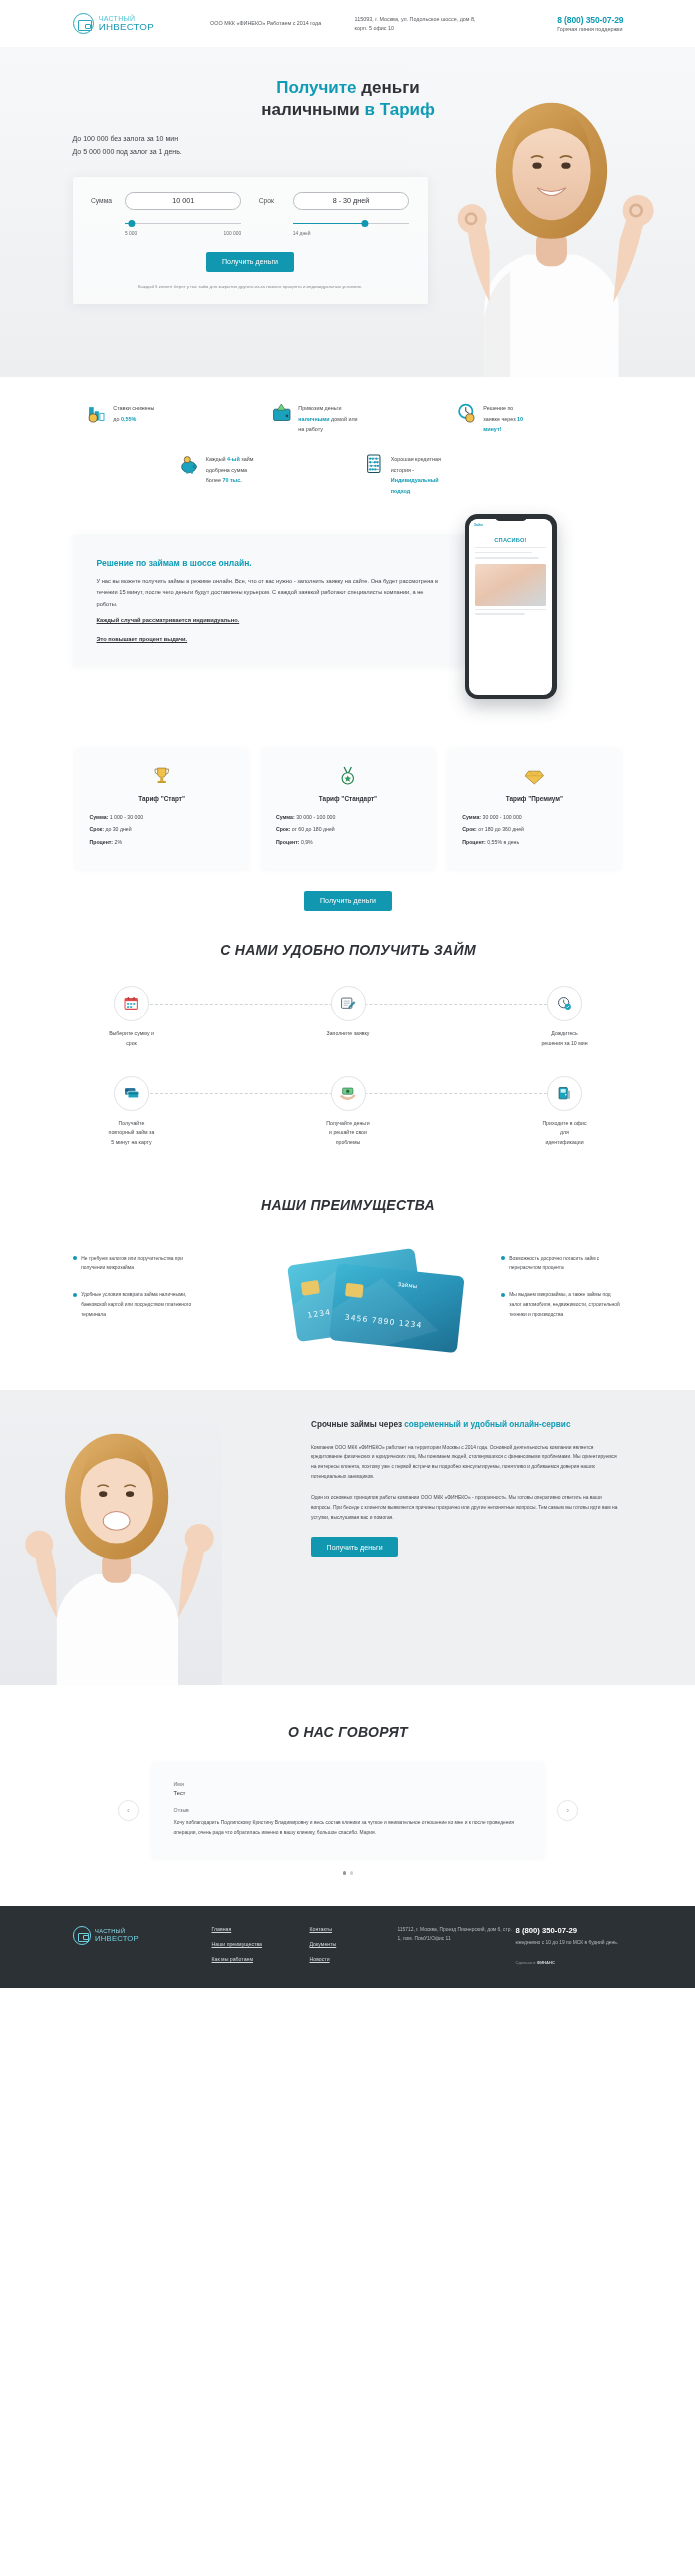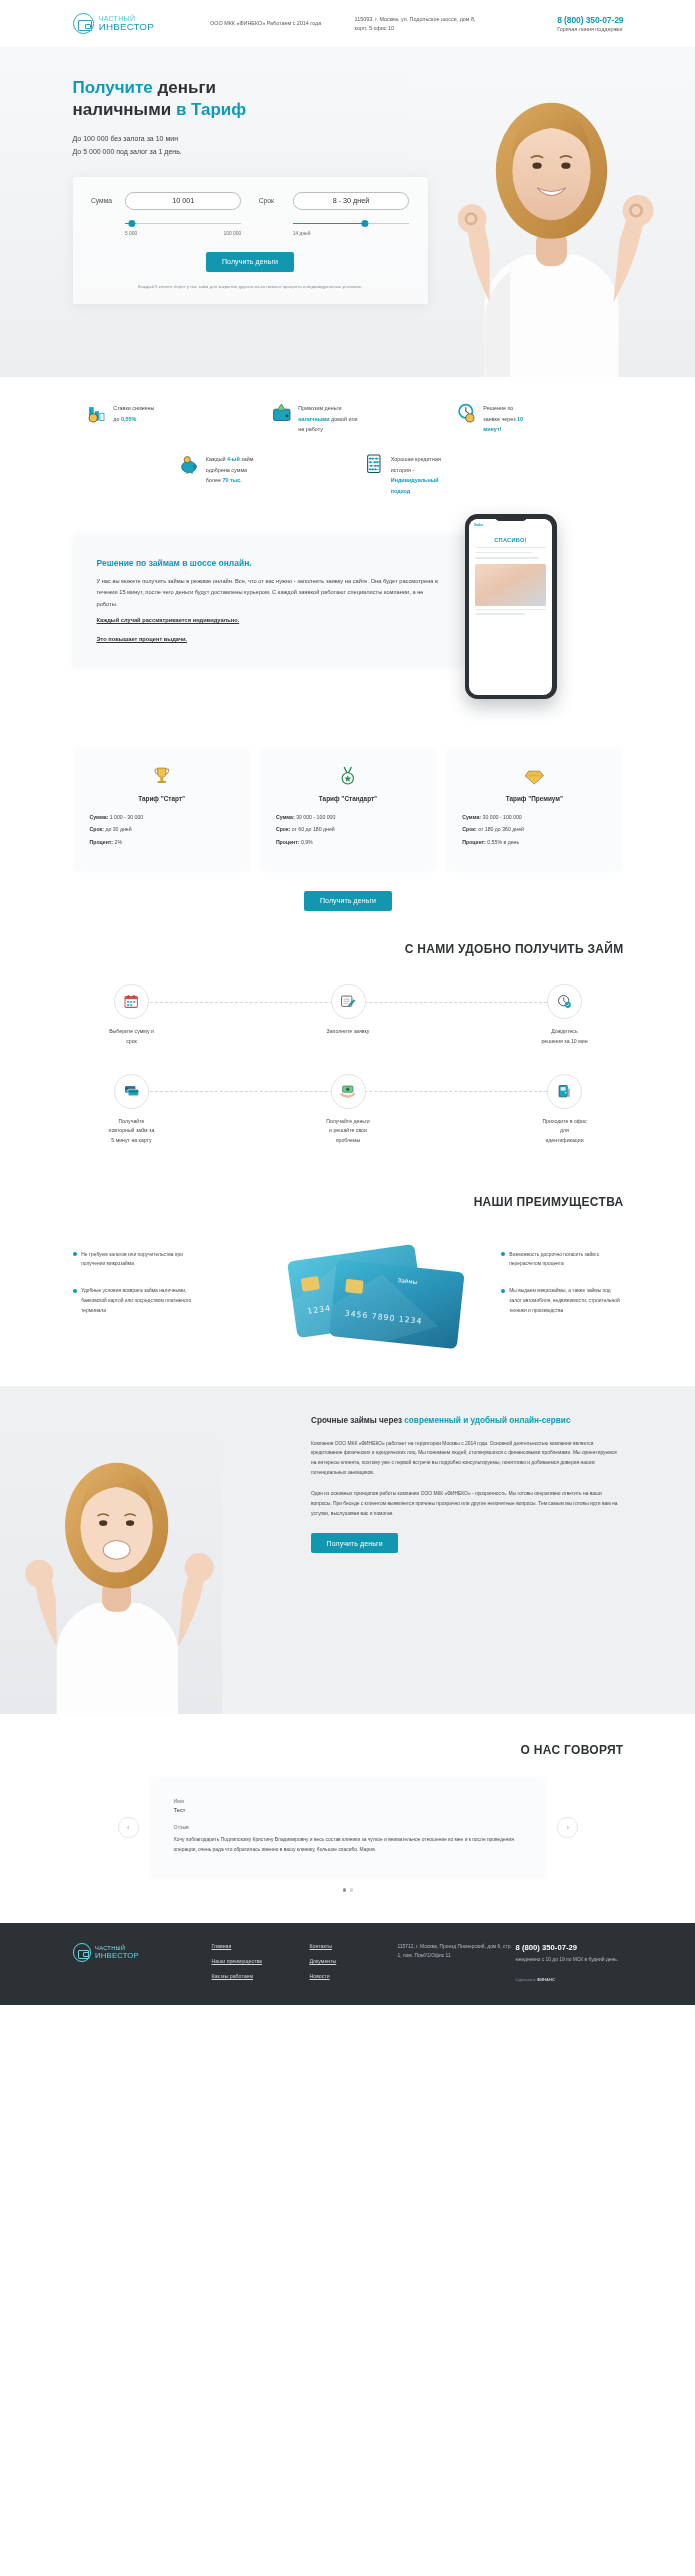--- a/index.html
+++ b/index.html
@@ -40,21 +40,21 @@
   .top-phone .num { font-size: 8.5px; font-weight: 700; color: #0f9bb5; letter-spacing: -0.1px; }
   .top-phone .sub { font-size: 5.4px; color: #55585c; margin-top: 1.5px; }
 
   
   .hero {
     position: relative; height: 330px;
     background: linear-gradient(180deg,#f7f8f9 0%, #eceef0 100%);
     overflow: hidden;
   }
   .hero .container { padding-top: 30px; }
-  .hero-h1 { font-size: 17px; font-weight: 700; line-height: 1.32; color: #2f3237; }
+  .hero-h1 { font-size: 17px; font-weight: 700; line-height: 1.32; color: #2f3237; text-align: center; }
   .hero-h1 .t { color: #0f9bb5; }
   .hero-sub { margin-top: 11.3px; font-size: 7px; line-height: 1.85; color: #3c3f43; }
 
   .calc {
     margin-top: 17.5px; width: 355px; background: rgba(255,255,255,.62);
     border-radius: 2.6px; padding: 15.5px 18.5px 13.4px;
     box-shadow: 0 1px 11.3px rgba(110,120,130,.10);
   }
   .calc-row { display: flex; gap: 17.5px; }
   .calc-field { flex: 1; }
@@ -132,21 +132,21 @@
   }
   .t-ico { height: 24px; display: flex; align-items: center; justify-content: center; }
   .t-name { margin-top: 7.2px; text-align: center; font-size: 6.4px; font-weight: 700; color: #2f3237; }
   .t-list { margin-top: 11.3px; }
   .t-li { font-size: 5.2px; color: #46494d; margin-bottom: 6.7px; }
   .t-li b { font-weight: 700; color: #2f3237; }
   .tariff-btn { text-align: center; margin-top: 21.6px; }
 
   
   .steps { background: #fff; padding: 31px 0 20.6px; }
-  .sec-title { text-align: right; font-size: 12px; font-weight: 700; color: #2f3237; letter-spacing: 0.3px; }
+  .sec-title { text-align: center; font-size: 14px; font-weight: 700; color: #2f3237; letter-spacing: 0.3px; font-style: italic; }
   .steps-grid { margin-top: 28px; position: relative; }
   .steps-line { display: flex; justify-content: space-between; position: relative; }
   .steps-line::before {
     content: ""; position: absolute; left: 57px; right: 57px; top: 17.5px;
     border-top: 0.5px dashed #cfd4d8;
   }
   .step { width: 118px; text-align: center; position: relative; }
   .step-circle {
     width: 35px; height: 35px; border-radius: 50%; border: 0.5px solid #dfe3e6;
     background: #fff; margin: 0 auto; display: flex; align-items: center; justify-content: center;
@@ -157,31 +157,31 @@
   
   .adv { background: #fff; padding: 29px 0 36px; }
   .adv-grid { margin-top: 23px; display: flex; align-items: center; }
   .adv-col { width: 123px; }
   .adv-item { display: flex; gap: 4.6px; margin-bottom: 17.5px; }
   .adv-dot { width: 4.1px; height: 4.1px; border-radius: 50%; background: #1197b0; flex: none; margin-top: 2.1px; }
   .adv-txt { font-size: 4.9px; line-height: 1.95; color: #46494d; }
   .adv-mid { flex: 1; position: relative; height: 118px; }
 
   
-  .urgent { background: #eef0f2; position: relative; height: 328px; overflow: hidden; padding-left: 45px; }
+  .urgent { background: #eef0f2; position: relative; height: 295px; overflow: hidden; padding-left: 45px; }
   .urgent .container { padding-top: 28px; }
   .urgent-inner { margin-left: 216px; width: 309px; }
   .urgent-h { font-size: 8.2px; font-weight: 700; line-height: 1.6; color: #2f3237; }
   .urgent-h .t { color: #0f9bb5; }
   .urgent-p { margin-top: 11.3px; font-size: 4.9px; line-height: 2.0; color: #46494d; }
   .urgent-btn { margin-top: 14.4px; }
   .urgent-photo { position: absolute; left: 0; bottom: 0; width: 222px; height: 289px; }
 
   
-  .reviews { background: #fff; padding: 29px 0 31px; }
+  .reviews { background: #fff; padding: 39px 0 31px; }
   .rev-wrap { margin-top: 23px; position: relative; display: flex; align-items: center; justify-content: center; }
   .rev-card {
     width: 392px; background: #fafbfc; border-radius: 2.1px; padding: 17.5px 21.6px 20.6px;
     box-shadow: 0 0.5px 5.2px rgba(120,130,140,.07);
   }
   .rev-lbl { font-size: 5.2px; color: #6b6e72; }
   .rev-val { margin-top: 3.1px; font-size: 5.7px; color: #2f3237; }
   .rev-lbl2 { margin-top: 11.3px; font-size: 5.2px; color: #6b6e72; }
   .rev-body { margin-top: 5.2px; font-size: 4.9px; line-height: 1.95; color: #46494d; }
   .rev-arrow {

